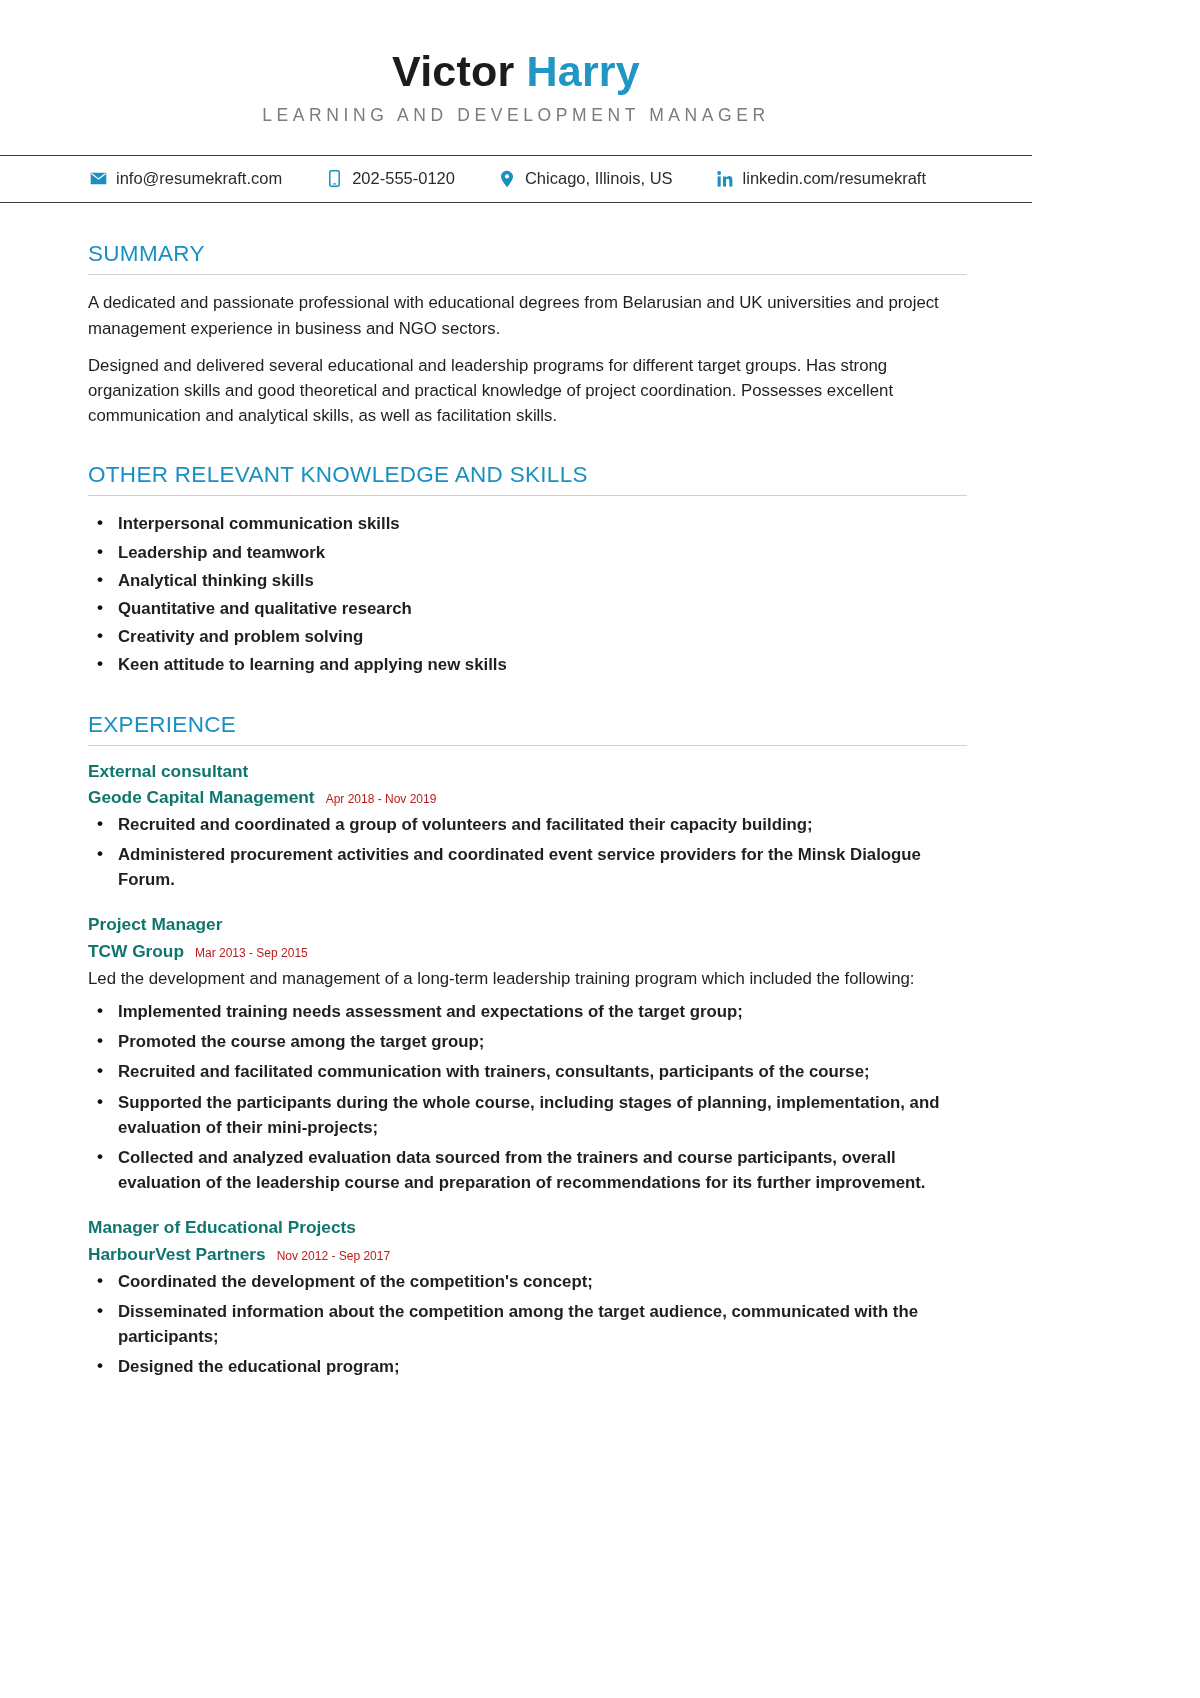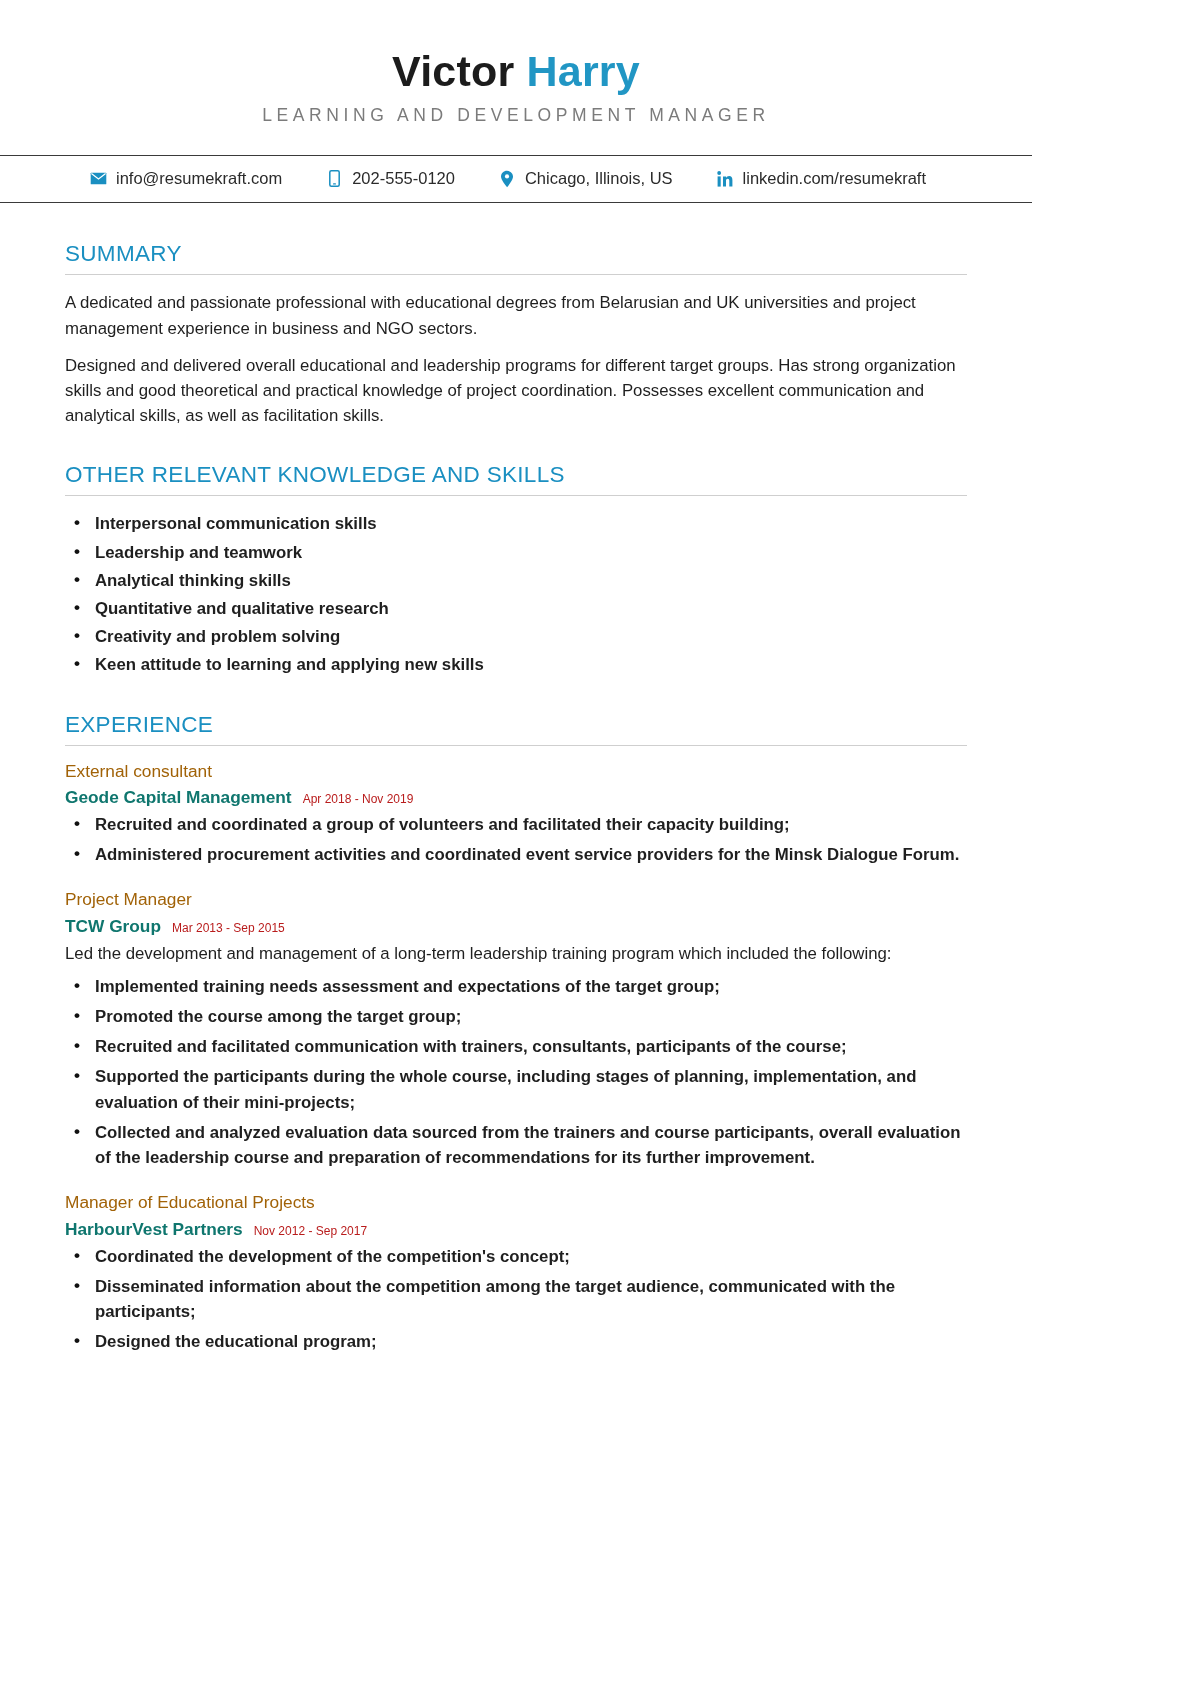--- a/index.html
+++ b/index.html
@@ -78,20 +78,21 @@
     height: 17px;
     color: #1a8fc1;
     flex: none;
   }
   .contact-item .ic svg { display: block; }
 
   
   .content {
     padding: 0 65px;
     box-sizing: border-box;
+    margin-left: 23px;
   }
   .section { margin-top: 34px; }
   .section.first { margin-top: 38px; }
 
   .section-title {
     font-size: 22.5px;
     color: #1a8fc1;
     font-weight: normal;
     letter-spacing: 0.3px;
     margin: 0 0 0 0;
@@ -133,22 +134,22 @@
     font-size: 17px;
     color: #111;
   }
   ul.bullets.tight > li { margin-bottom: 3px; }
 
   
   .job { margin-bottom: 22px; }
   .job:last-child { margin-bottom: 0; }
   .job-role {
     font-size: 17.3px;
-    font-weight: normal;
-    color: #a16207;
+    font-weight: bold;
+    color: #0f766e;
     margin: 0 0 4px 0;
     line-height: 1.25;
   }
   .job-line {
     margin: 0 0 3px 0;
     line-height: 1.3;
   }
   .job-company {
     font-size: 17.3px;
     font-weight: bold;
@@ -227,21 +228,21 @@
   </div>
 
   <div class="rule-bottom"></div>
 
   <div class="content">
 
     <div class="section first">
       <h2 class="section-title">SUMMARY</h2>
       <div class="section-rule"></div>
       <p class="para">A dedicated and passionate professional with educational degrees from Belarusian and UK universities and project management experience in business and NGO sectors.</p>
-      <p class="para">Designed and delivered overall educational and leadership programs for different target groups. Has strong organization skills and good theoretical and practical knowledge of project coordination. Possesses excellent communication and analytical skills, as well as facilitation skills.</p>
+      <p class="para">Designed and delivered several educational and leadership programs for different target groups. Has strong organization skills and good theoretical and practical knowledge of project coordination. Possesses excellent communication and analytical skills, as well as facilitation skills.</p>
     </div>
 
     <div class="section">
       <h2 class="section-title">OTHER RELEVANT KNOWLEDGE AND SKILLS</h2>
       <div class="section-rule"></div>
       <ul class="bullets tight">
         <li>Interpersonal communication skills</li>
         <li>Leadership and teamwork</li>
         <li>Analytical thinking skills</li>
         <li>Quantitative and qualitative research</li>

